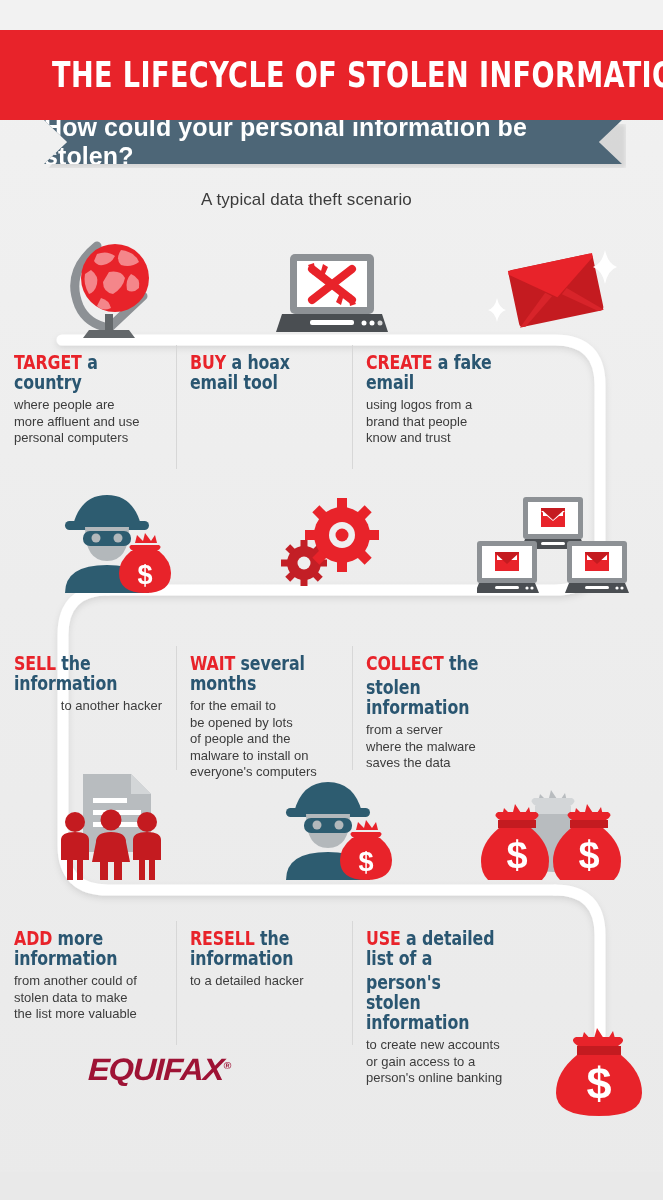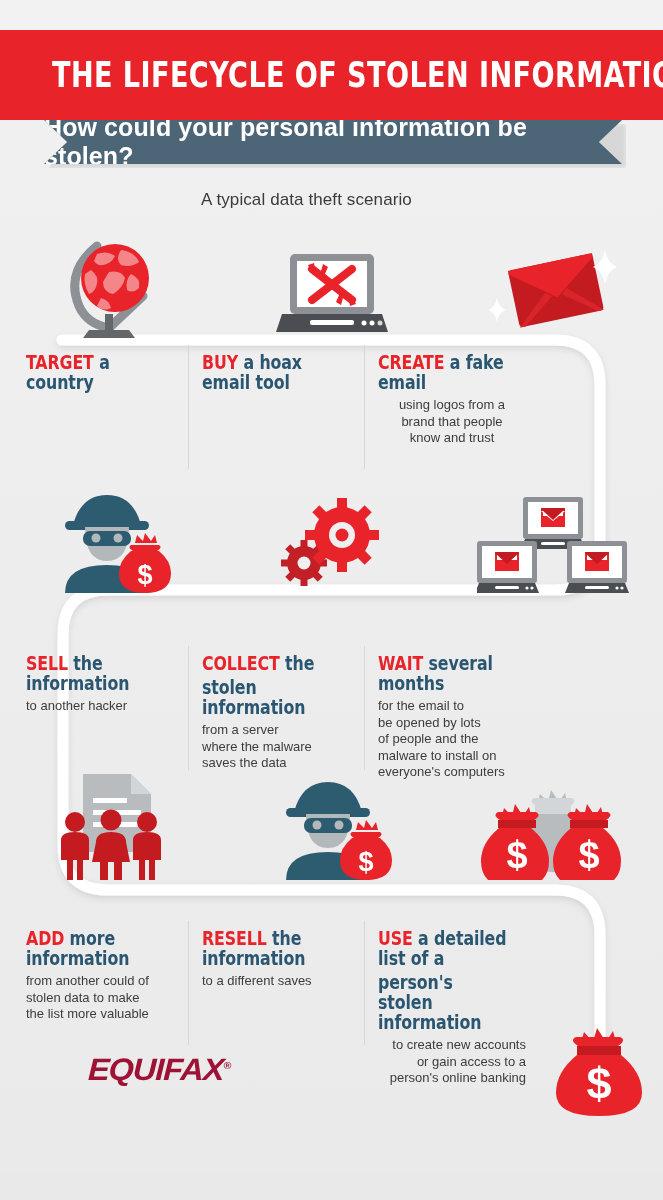--- a/index.html
+++ b/index.html
@@ -106,21 +106,21 @@
     display: flex;
   }
   .icon-cell {
     flex: 1;
     display: flex;
     align-items: flex-end;
     justify-content: center;
   }
   .row-text {
     position: absolute;
-    left: 12px;
+    left: 0;
     width: 528px;
     display: flex;
   }
   .text-cell {
     flex: 1;
     padding: 0 14px 0 14px;
     position: relative;
   }
   .text-cell.divided::before {
     content: "";
@@ -281,31 +281,34 @@
         </svg>
       </div>
 
     </div>
 
     <div class="row-text" style="top:128px;">
       <div class="text-cell">
         <div class="step-head">
           <span class="kw">TARGET</span><span> a country</span>
         </div>
+        <div class="step-body" style="white-space:pre-line;">where people are
+more affluent and use
+personal computers</div>
       </div>
       <div class="text-cell divided">
         <div class="step-head">
           <span class="kw">BUY</span><span> a hoax email tool</span>
         </div>
       </div>
       <div class="text-cell divided">
         <div class="step-head">
           <span class="kw">CREATE</span><span> a fake email</span>
         </div>
-        <div class="step-body" style="white-space:pre-line;text-align:center;">using logos from a
+        <div class="step-body" style="white-space:pre-line;">using logos from a
 brand that people
 know and trust</div>
       </div>
     </div>
   </div>
 
   <div class="row" style="top:478px;">
     <div class="row-icons" style="top:0;">
 
       <div class="icon-cell">
@@ -407,40 +410,40 @@
         </svg>
       </div>
 
     </div>
 
     <div class="row-text" style="top:128px;margin-top:48px;">
       <div class="text-cell">
         <div class="step-head">
           <span class="kw">SELL</span><span> the information</span>
         </div>
-        <div class="step-body" style="white-space:pre-line;">to another hacker</div>
-      </div>
-      <div class="text-cell divided">
-        <div class="step-head">
-          <span class="kw">COLLECT</span><span> the</span>
-        </div>
-        <div class="step-head">stolen information</div>
-        <div class="step-body" style="white-space:pre-line;">from a server
-where the malware
-saves the data</div>
+        <div class="step-body" style="white-space:pre-line;text-align:right;">to another hacker</div>
       </div>
       <div class="text-cell divided">
         <div class="step-head">
           <span class="kw">WAIT</span><span> several months</span>
         </div>
         <div class="step-body" style="white-space:pre-line;">for the email to
 be opened by lots
 of people and the
 malware to install on
 everyone's computers</div>
+      </div>
+      <div class="text-cell divided">
+        <div class="step-head">
+          <span class="kw">COLLECT</span><span> the</span>
+        </div>
+        <div class="step-head">stolen information</div>
+        <div class="step-body" style="white-space:pre-line;">from a server
+where the malware
+saves the data</div>
       </div>
     </div>
   </div>
 
   <div class="row" style="top:765px;">
     <div class="row-icons" style="top:0;">
 
       <div class="icon-cell">
         <svg width="124" height="112" viewBox="0 0 124 112">
 
@@ -513,28 +516,28 @@
           <span class="kw">ADD</span><span> more information</span>
         </div>
         <div class="step-body" style="white-space:pre-line;">from another could of
 stolen data to make
 the list more valuable</div>
       </div>
       <div class="text-cell divided">
         <div class="step-head">
           <span class="kw">RESELL</span><span> the information</span>
         </div>
-        <div class="step-body" style="white-space:pre-line;">to a different saves</div>
+        <div class="step-body" style="white-space:pre-line;">to a detailed hacker</div>
       </div>
       <div class="text-cell divided">
         <div class="step-head">
           <span class="kw">USE</span><span> a detailed list of a</span>
         </div>
         <div class="step-head">person's stolen information</div>
-        <div class="step-body" style="white-space:pre-line;text-align:right;">to create new accounts
+        <div class="step-body" style="white-space:pre-line;">to create new accounts
 or gain access to a
 person's online banking</div>
       </div>
     </div>
   </div>
 
   <div class="equifax"><span>EQUIFAX</span><span class="reg">®</span></div>
 
   <div class="footer-bag">
     <svg width="86" height="92" viewBox="0 0 86 92">

